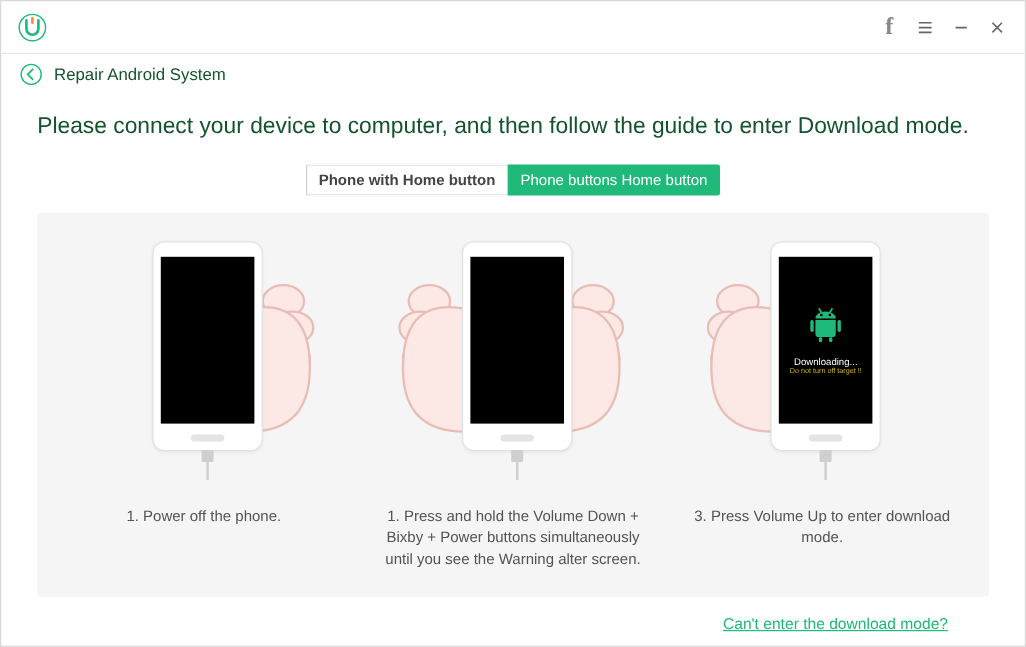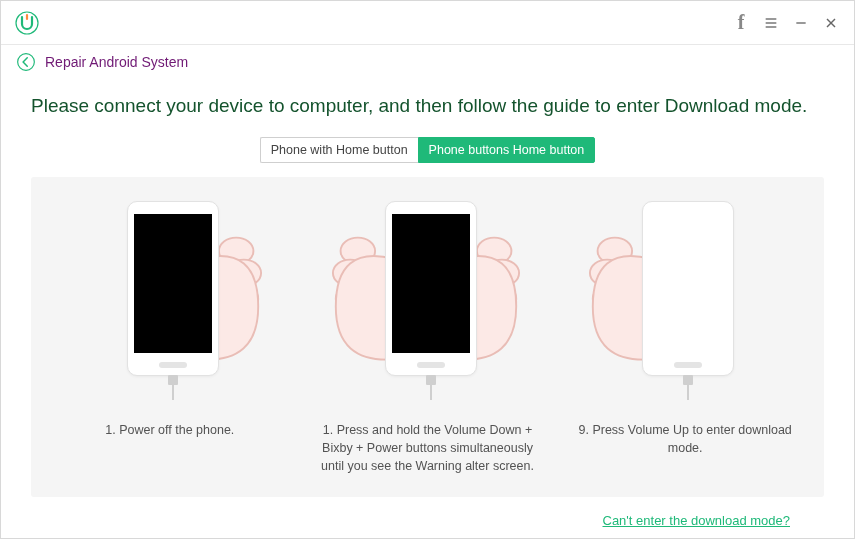--- a/index.html
+++ b/index.html
@@ -53,21 +53,21 @@
     padding: 0 14px;
   }
   .back-btn {
     width: 22px; height: 22px;
     display: inline-flex; align-items: center; justify-content: center;
     margin-right: 8px;
     cursor: pointer;
   }
   .back-btn svg { width: 20px; height: 20px; }
   .breadcrumb {
-    color: #701a75;
+    color: #14532d;
     font-size: 14px;
   }
 
   
   .main {
     padding: 6px 30px 0 30px;
   }
   .instruction {
     text-align: left;
     font-size: 19px;
@@ -81,21 +81,21 @@
     margin-bottom: 14px;
   }
   .tab {
     border: 1px solid #cfcfcf;
     font-size: 12.5px;
     padding: 5px 10px;
     background: #fff;
     color: #444;
     cursor: pointer;
   }
-  .tab.left { border-radius: 2px 0 0 2px; border-right: none; }
+  .tab.left { border-radius: 2px 0 0 2px; border-right: none; font-weight: bold; }
   .tab.right { border-radius: 0 2px 2px 0; }
   .tab.active {
     background: #1fb979;
     border-color: #1fb979;
     color: #fff;
   }
 
   .steps-panel {
     background: #f5f5f5;
     border-radius: 3px;
@@ -319,25 +319,45 @@
           <svg viewBox="0 0 120 140">
             <g fill="#fce9e6" stroke="#e9bdb6" stroke-width="2">
               <ellipse cx="92" cy="22" rx="18" ry="14"></ellipse>
               <ellipse cx="100" cy="45" rx="18" ry="14"></ellipse>
               <ellipse cx="95" cy="72" rx="20" ry="16"></ellipse>
               <path d="M55 30 q60 -15 60 50 q0 60 -62 55 q-35 -3 -35 -50 q0 -40 37 -55 z"></path>
             </g>
           </svg>
         </div>
         <div class="phone">
+          <div class="screen">
+            <span class="droid">
+              <svg viewBox="0 0 24 24">
+                <g fill="#1fb979">
+                  <path d="M6 9 h12 v8 a2 2 0 0 1 -2 2 h-8 a2 2 0 0 1 -2 -2 z"></path>
+                  <path d="M6 8 a6 4 0 0 1 12 0 z"></path>
+                  <rect x="3" y="9" width="2" height="7" rx="1"></rect>
+                  <rect x="19" y="9" width="2" height="7" rx="1"></rect>
+                  <rect x="8" y="19" width="2" height="3" rx="1"></rect>
+                  <rect x="14" y="19" width="2" height="3" rx="1"></rect>
+                  <line x1="8" y1="2" x2="9.5" y2="4.5" stroke="#1fb979" stroke-width="1"></line>
+                  <line x1="16" y1="2" x2="14.5" y2="4.5" stroke="#1fb979" stroke-width="1"></line>
+                </g>
+                <circle cx="9.5" cy="6" r="0.8" fill="#000"></circle>
+                <circle cx="14.5" cy="6" r="0.8" fill="#000"></circle>
+              </svg>
+            </span>
+            <div class="dl-text">Downloading...</div>
+            <div class="dl-warn">Do not turn off target !!</div>
+          </div>
           <div class="home-ind"></div>
           <div class="cable"></div>
         </div>
       </div>
-      <div class="step-caption">9. Press Volume Up to enter download mode.</div>
+      <div class="step-caption">3. Press Volume Up to enter download mode.</div>
     </div>
 
   </div>
 
   <div class="help-link">
     <a>Can't enter the download mode?</a>
   </div>
 </div>
 
 </body></html>

